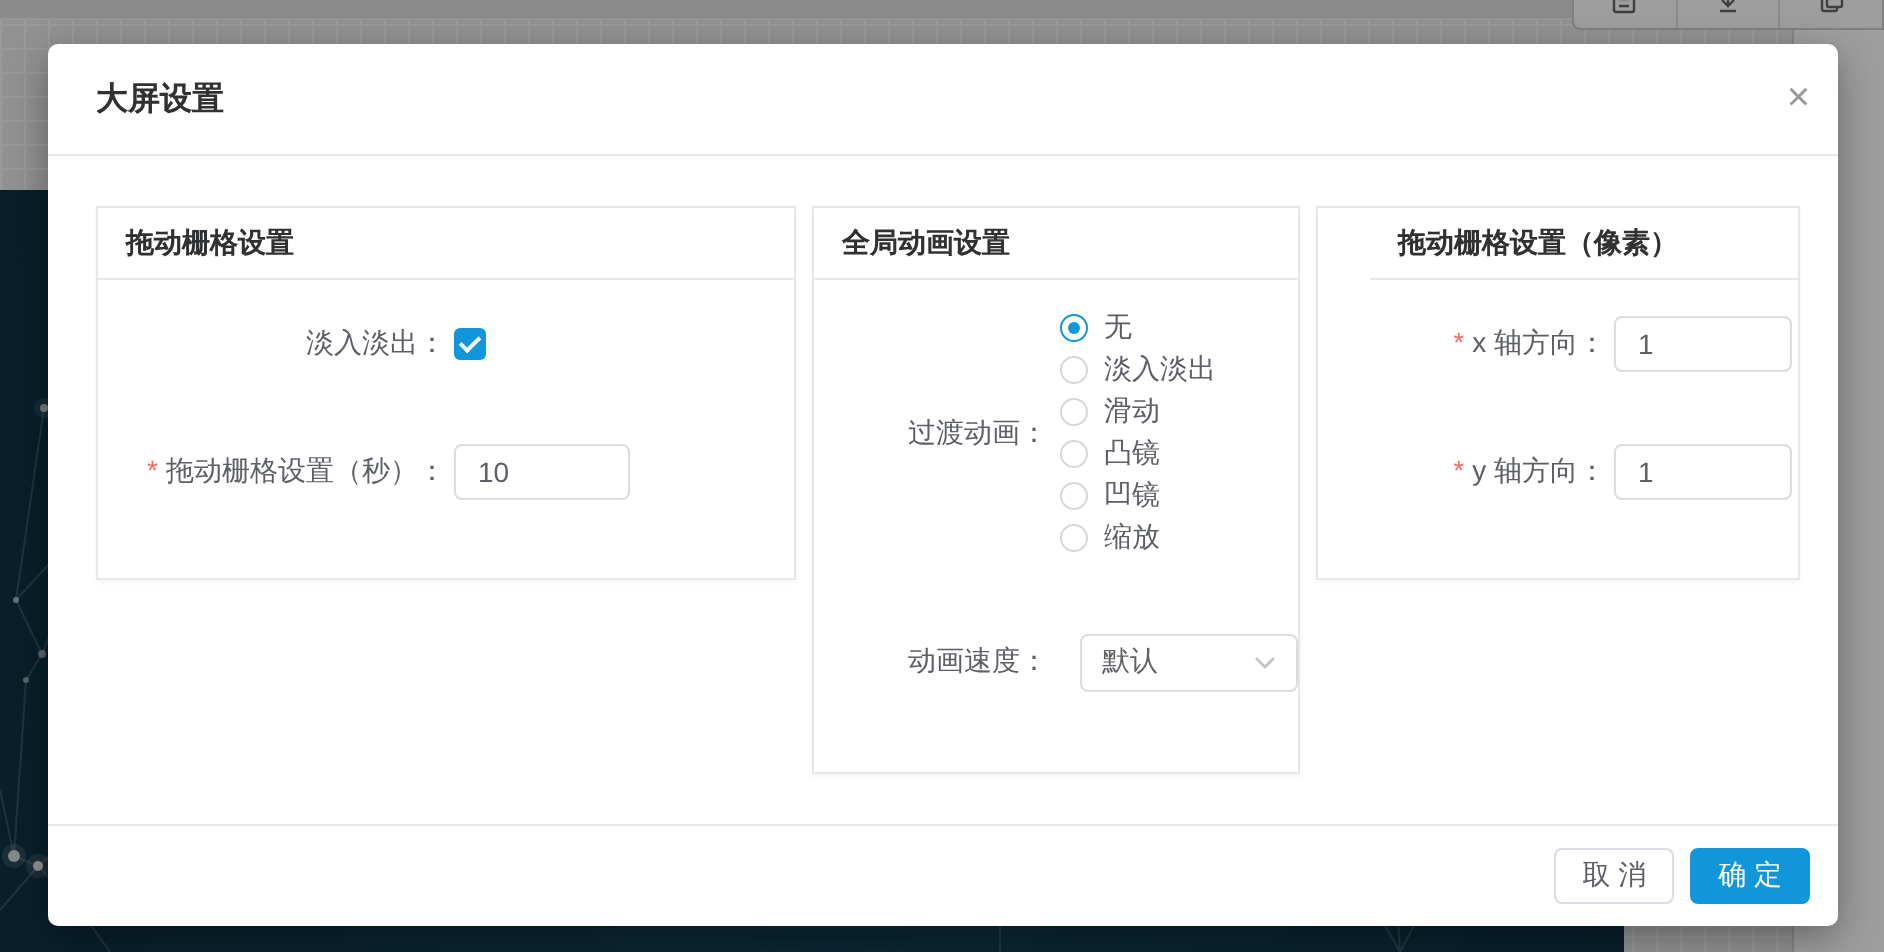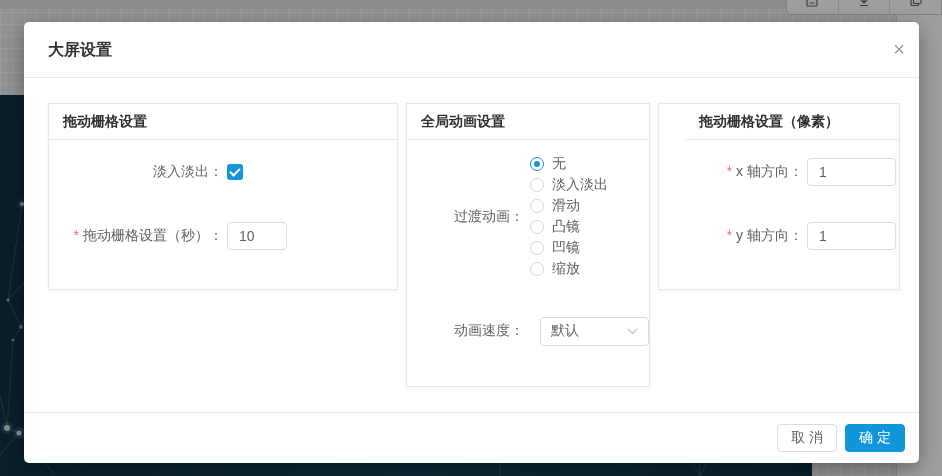--- a/index.html
+++ b/index.html
@@ -46,21 +46,21 @@
   .panel-1 .label{width:174px;}
   .panel-2 .label{width:117px;}
   .panel-3 .label{width:118px;}
   .req{color:#f56c6c;margin-right:4px;}
   .ctl{margin-left:4px;}
 
   .checkbox{width:16px;height:16px;background:#1296db;border-radius:3px;position:relative;cursor:pointer;}
   .checkbox .check{position:absolute;left:3px;top:3.5px;width:8px;height:4px;
     border-left:2px solid #fff;border-bottom:2px solid #fff;transform:rotate(-45deg);}
 
-  .text-input{width:60px;height:28px;box-sizing:border-box;border:1px solid #d9dce3;border-radius:4px;
+  .text-input{width:88px;height:28px;box-sizing:border-box;border:1px solid #d9dce3;border-radius:4px;
     padding:0 11px;font-size:14px;color:#5c5f66;background:#fff;outline:none;font-family:inherit;}
   .panel-3 .text-input{width:89px;}
 
   .radio-field{align-items:center;height:auto;}
   .radio-field .label{line-height:21px;}
   .radio-group{margin-left:6px;display:flex;flex-direction:column;}
   .radio-item{display:flex;align-items:center;height:21px;cursor:pointer;}
   .radio-dot{width:14px;height:14px;box-sizing:border-box;border:1px solid #d4d7dd;border-radius:50%;
     background:#fff;position:relative;flex:none;}
   .radio-item.checked .radio-dot{border:1.5px solid #1296db;}

